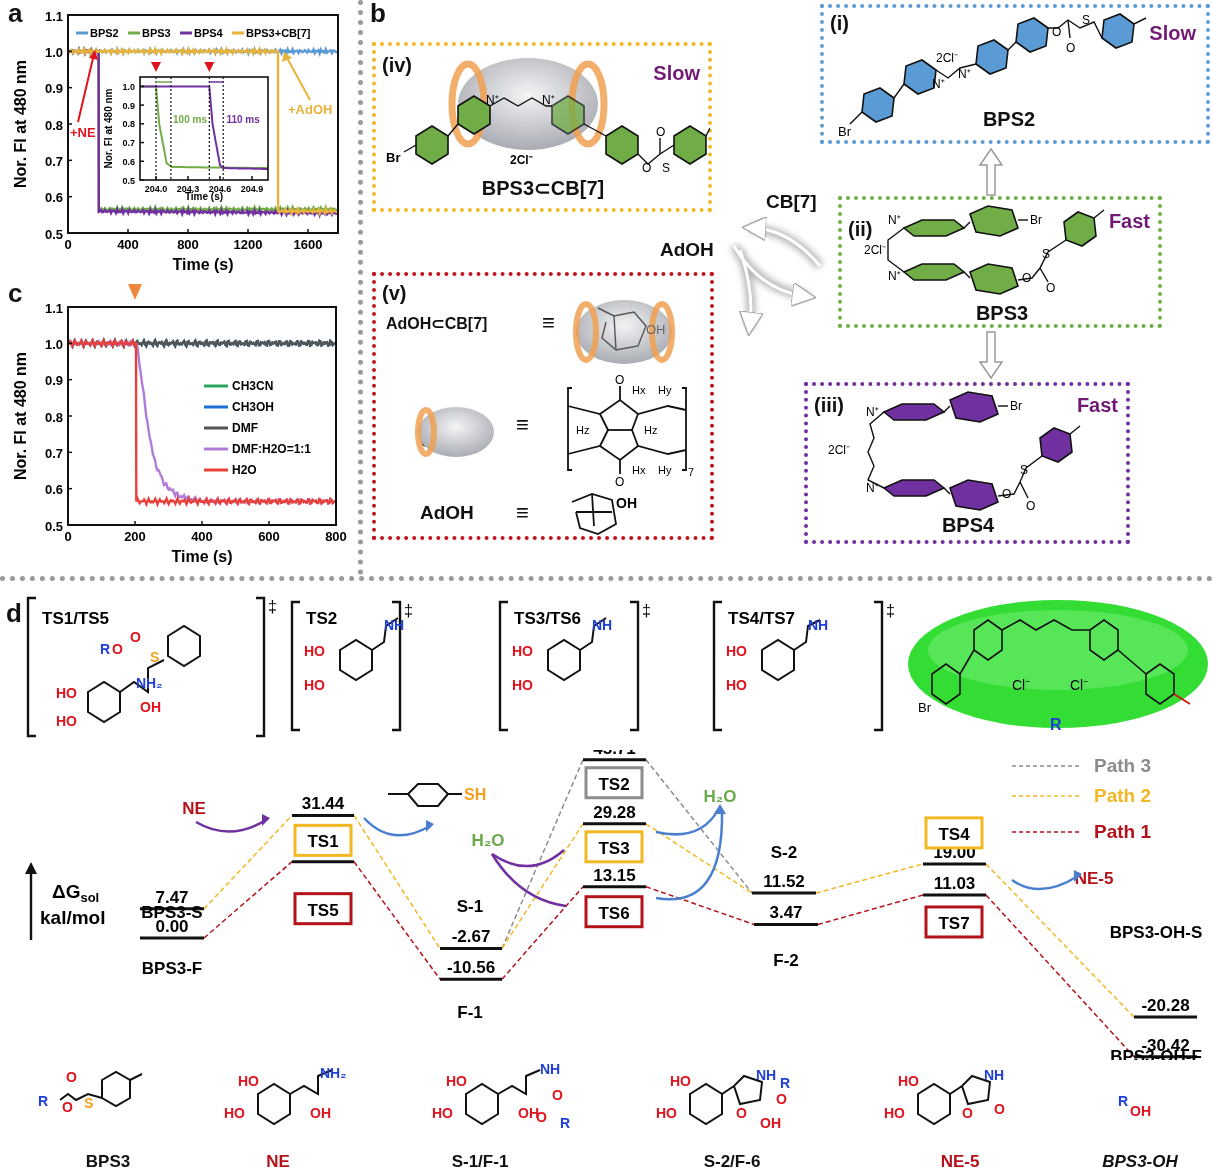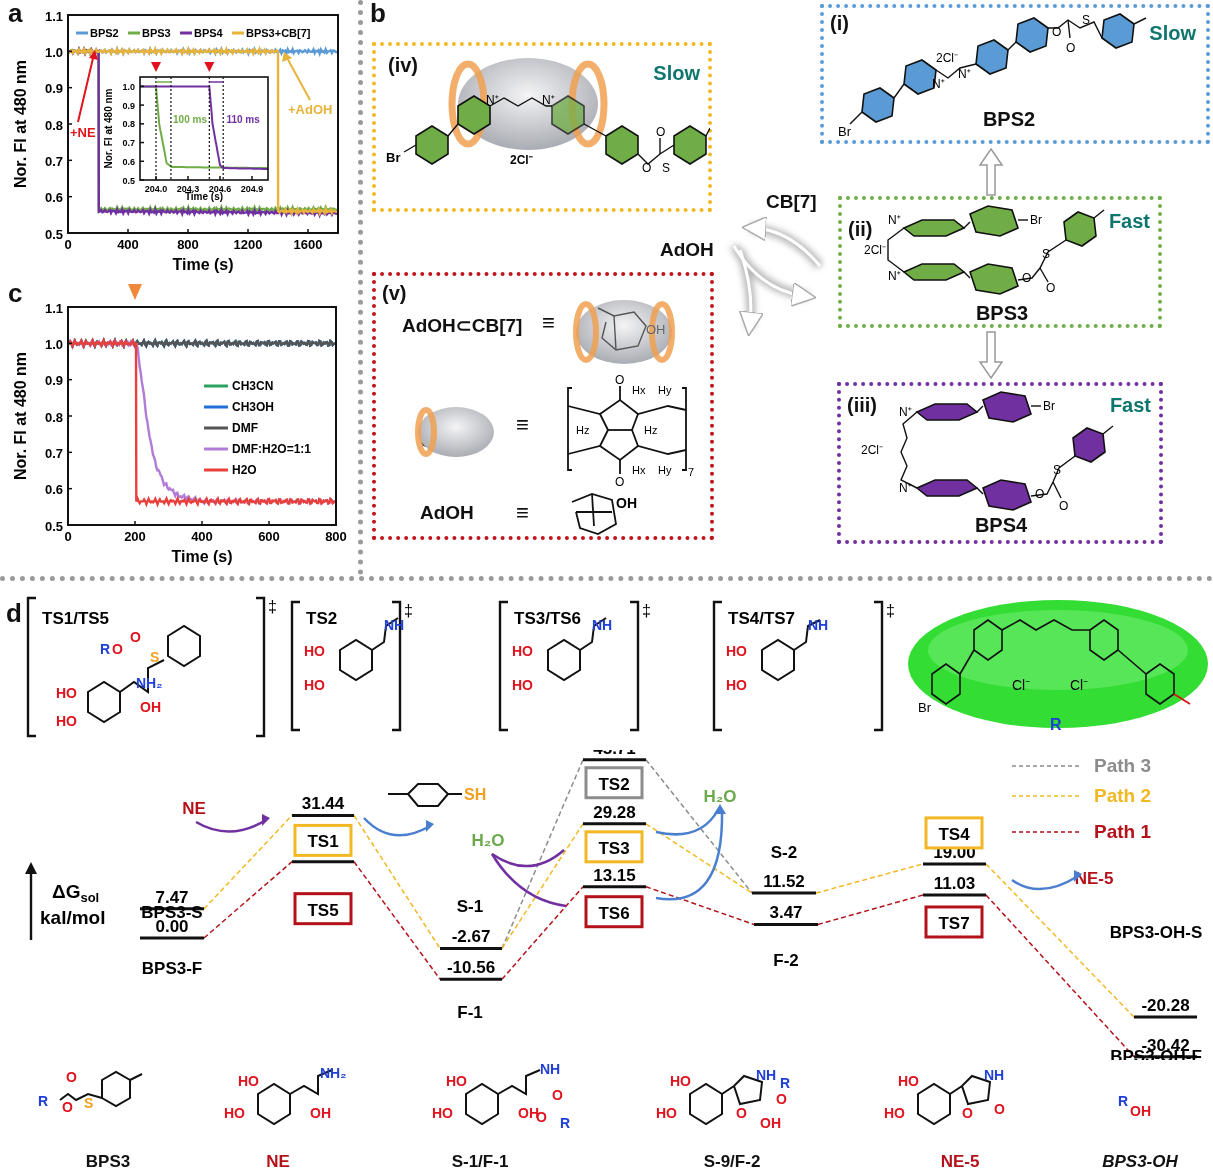--- a/index.html
+++ b/index.html
@@ -2,21 +2,21 @@
 <html><head>
 <meta charset="utf-8">
 <style>
   html,body{margin:0;padding:0;background:#fff;}
   body{width:1213px;height:1174px;position:relative;overflow:hidden;font-family:"Liberation Sans",sans-serif;color:#111;}
   .abs{position:absolute;}
   svg text{font-family:"Liberation Sans",sans-serif;}
   .plabel{font-weight:bold;font-size:26px;position:absolute;}
   .bx{position:absolute;border-style:dotted;border-width:4px;box-sizing:border-box;}
   .bxlabel{position:absolute;font-weight:bold;font-size:20px;}
-  .rate{position:absolute;font-weight:bold;font-size:20px;color:#0f766e;}
+  .rate{position:absolute;font-weight:bold;font-size:20px;color:#701a75;}
   .cname{position:absolute;font-weight:bold;font-size:19px;text-align:center;}
   .vsep{position:absolute;left:358px;top:0;width:0;height:575px;border-left:5px dotted #9a9a9a;}
   .hsep{position:absolute;left:0;top:576px;width:1213px;height:0;border-top:5px dotted #9a9a9a;}
   .bot-name{position:absolute;font-weight:bold;font-size:17px;text-align:center;width:120px;}
 </style>
 </head>
 <body>
 
 <div class="plabel" style="left:8px;top:-2px;">a</div>
 <div class="plabel" style="left:370px;top:-2px;">b</div>
@@ -154,21 +154,21 @@
       <text x="232" y="152" font-size="12" font-weight="bold">DMF</text>
       <line x1="204" y1="169" x2="228" y2="169" stroke="#b07cd8" stroke-width="3"></line>
       <text x="232" y="173" font-size="12" font-weight="bold">DMF:H2O=1:1</text>
       <line x1="204" y1="190" x2="228" y2="190" stroke="#e8413c" stroke-width="3"></line>
       <text x="232" y="194" font-size="12" font-weight="bold">H2O</text>
       <path d="M128,4 L142,4 L135,20 Z" fill="#f0883c"></path>
     </g>
 </svg>
 
 <div class="bx" style="left:372px;top:42px;width:340px;height:170px;border-color:#f2b824;">
-  <div class="bxlabel" style="left:12px;top:8px;">(iv)</div>
+  <div class="bxlabel" style="left:6px;top:8px;">(iv)</div>
   <div class="rate" style="right:8px;top:16px;">Slow</div>
   <svg class="abs" style="left:0;top:0" width="334" height="164">
     <defs>
       <radialGradient id="cbg" cx="50%" cy="40%" r="60%">
         <stop offset="0%" stop-color="#f4f4f6"></stop>
           <stop offset="100%" stop-color="#a9acb3"></stop>
       </radialGradient>
     </defs>
     <ellipse cx="152" cy="58" rx="70" ry="46" fill="url(#cbg)"></ellipse>
     <ellipse cx="92" cy="58" rx="16" ry="40" fill="none" stroke="#f0a050" stroke-width="7" opacity="0.85"></ellipse>
@@ -190,25 +190,26 @@
       <line x1="284" y1="108" x2="284" y2="92"></line>
     </g>
     <text x="10" y="116" font-size="13" font-weight="bold">Br</text>
     <text x="110" y="58" font-size="12">N⁺</text>
     <text x="166" y="58" font-size="12">N⁺</text>
     <text x="266" y="126" font-size="12">O</text>
     <text x="280" y="90" font-size="12">O</text>
     <text x="286" y="126" font-size="12">S</text>
     <text x="134" y="118" font-size="12" font-weight="bold">2Cl⁻</text>
   </svg>
+  <div class="cname" style="left:0;width:334px;top:130px;font-size:20px;">BPS3⊂CB[7]</div>
 </div>
 
 <div class="bx" style="left:372px;top:272px;width:342px;height:268px;border-color:#c0141e;">
   <div class="bxlabel" style="left:6px;top:6px;">(v)</div>
-  <div class="abs" style="left:26px;top:38px;font-weight:bold;font-size:19px;">AdOH⊂CB[7]</div>
+  <div class="abs" style="left:10px;top:38px;font-weight:bold;font-size:16px;">AdOH⊂CB[7]</div>
   <div class="abs" style="left:166px;top:34px;font-size:22px;">≡</div>
   <div class="abs" style="left:44px;top:154px;font-weight:bold;font-size:19px;">CB[7]</div>
   <div class="abs" style="left:140px;top:136px;font-size:22px;">≡</div>
   <div class="abs" style="left:44px;top:226px;font-weight:bold;font-size:19px;">AdOH</div>
   <div class="abs" style="left:140px;top:224px;font-size:22px;">≡</div>
   <svg class="abs" style="left:0;top:0" width="336" height="262">
     <ellipse cx="248" cy="56" rx="48" ry="32" fill="url(#cbg)"></ellipse>
     <ellipse cx="210" cy="56" rx="10" ry="28" fill="none" stroke="#f0a050" stroke-width="6" opacity="0.85"></ellipse>
     <ellipse cx="286" cy="56" rx="10" ry="28" fill="none" stroke="#f0a050" stroke-width="6" opacity="0.85"></ellipse>
     <g stroke="#555" stroke-width="1.4" fill="none">
@@ -337,21 +338,21 @@
     <text x="46" y="80" font-size="12">N⁺</text>
     <text x="188" y="24" font-size="12">Br</text>
     <text x="180" y="82" font-size="12">O</text>
     <text x="204" y="92" font-size="12">O</text>
     <text x="200" y="58" font-size="12">S</text>
     <text x="22" y="54" font-size="12">2Cl⁻</text>
   </svg>
   <div class="cname" style="left:100px;width:120px;top:102px;font-size:20px;">BPS3</div>
 </div>
 
-<div class="bx" style="left:837px;top:382px;width:326px;height:162px;border-color:#7030a0;">
+<div class="bx" style="left:804px;top:382px;width:326px;height:162px;border-color:#7030a0;">
   <div class="bxlabel" style="left:6px;top:8px;">(iii)</div>
   <div class="rate" style="right:8px;top:8px;">Fast</div>
   <svg class="abs" style="left:0;top:0" width="320" height="156">
     <g stroke="#111" stroke-width="1.6" fill="#7030a0">
       <polygon points="76,26 94,18 126,18 136,26 118,34 86,34"></polygon>
       <polygon points="142,14 160,6 184,10 190,28 172,36 148,32"></polygon>
       <polygon points="76,102 94,94 126,94 136,102 118,110 86,110"></polygon>
       <polygon points="142,102 160,94 184,98 190,116 172,124 148,120"></polygon>
       <polygon points="232,52 246,42 262,48 264,66 250,76 234,70"></polygon>
     </g>
@@ -672,15 +673,15 @@
       <text x="780" y="28">R</text>
       <text x="984" y="20">NH</text>
       <text x="1118" y="46">R</text>
   </g>
   <text x="84" y="48" font-size="14" font-weight="bold" fill="#f2a020">S</text>
 </svg>
 
 <div class="bot-name" style="left:48px;top:1152px;">BPS3</div>
 <div class="bot-name" style="left:218px;top:1152px;color:#b3121b;">NE</div>
 <div class="bot-name" style="left:420px;top:1152px;">S-1/F-1</div>
-<div class="bot-name" style="left:672px;top:1152px;">S-9/F-2</div>
+<div class="bot-name" style="left:672px;top:1152px;">S-2/F-6</div>
 <div class="bot-name" style="left:900px;top:1152px;color:#b3121b;">NE-5</div>
 <div class="bot-name" style="left:1080px;top:1152px;font-style:italic;">BPS3-OH</div>
 
 </body></html>

